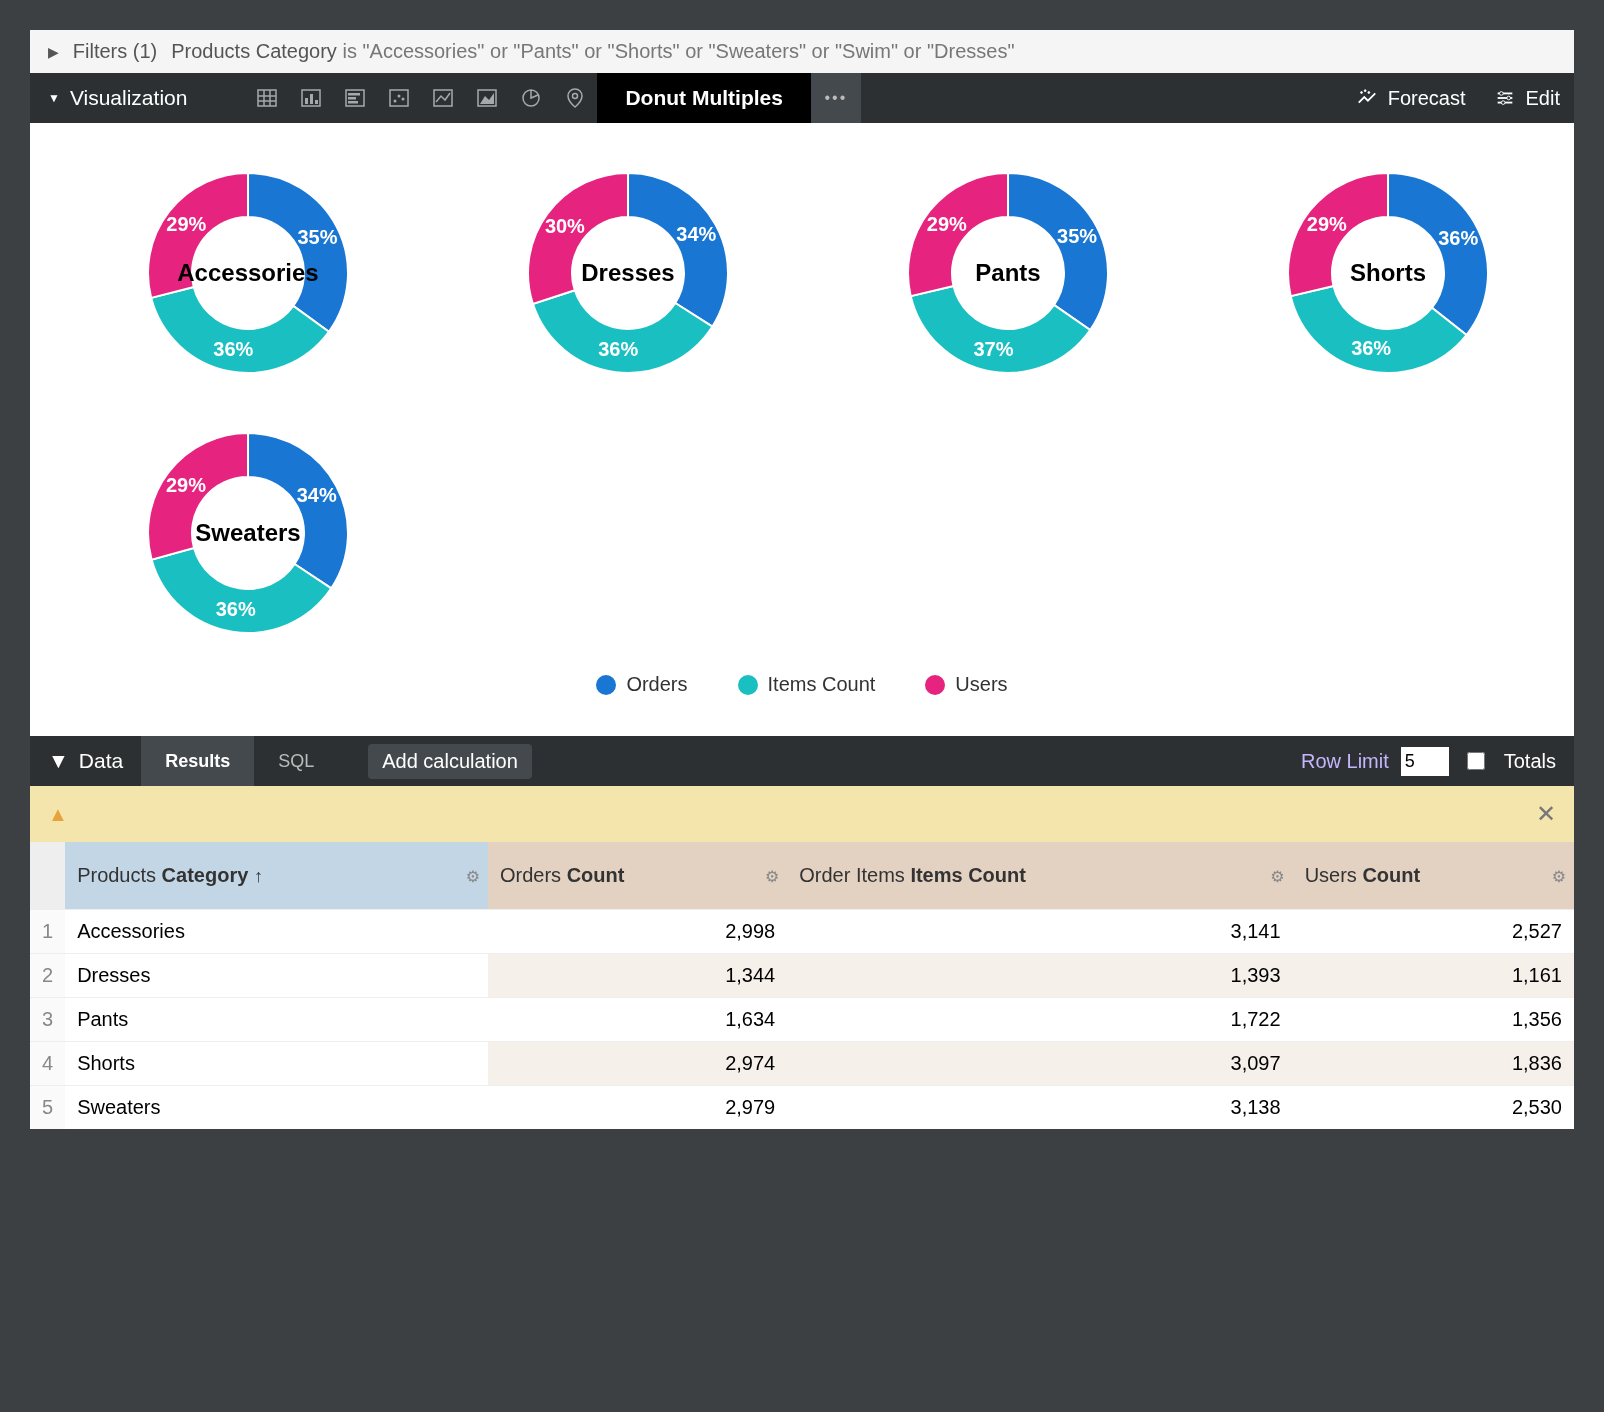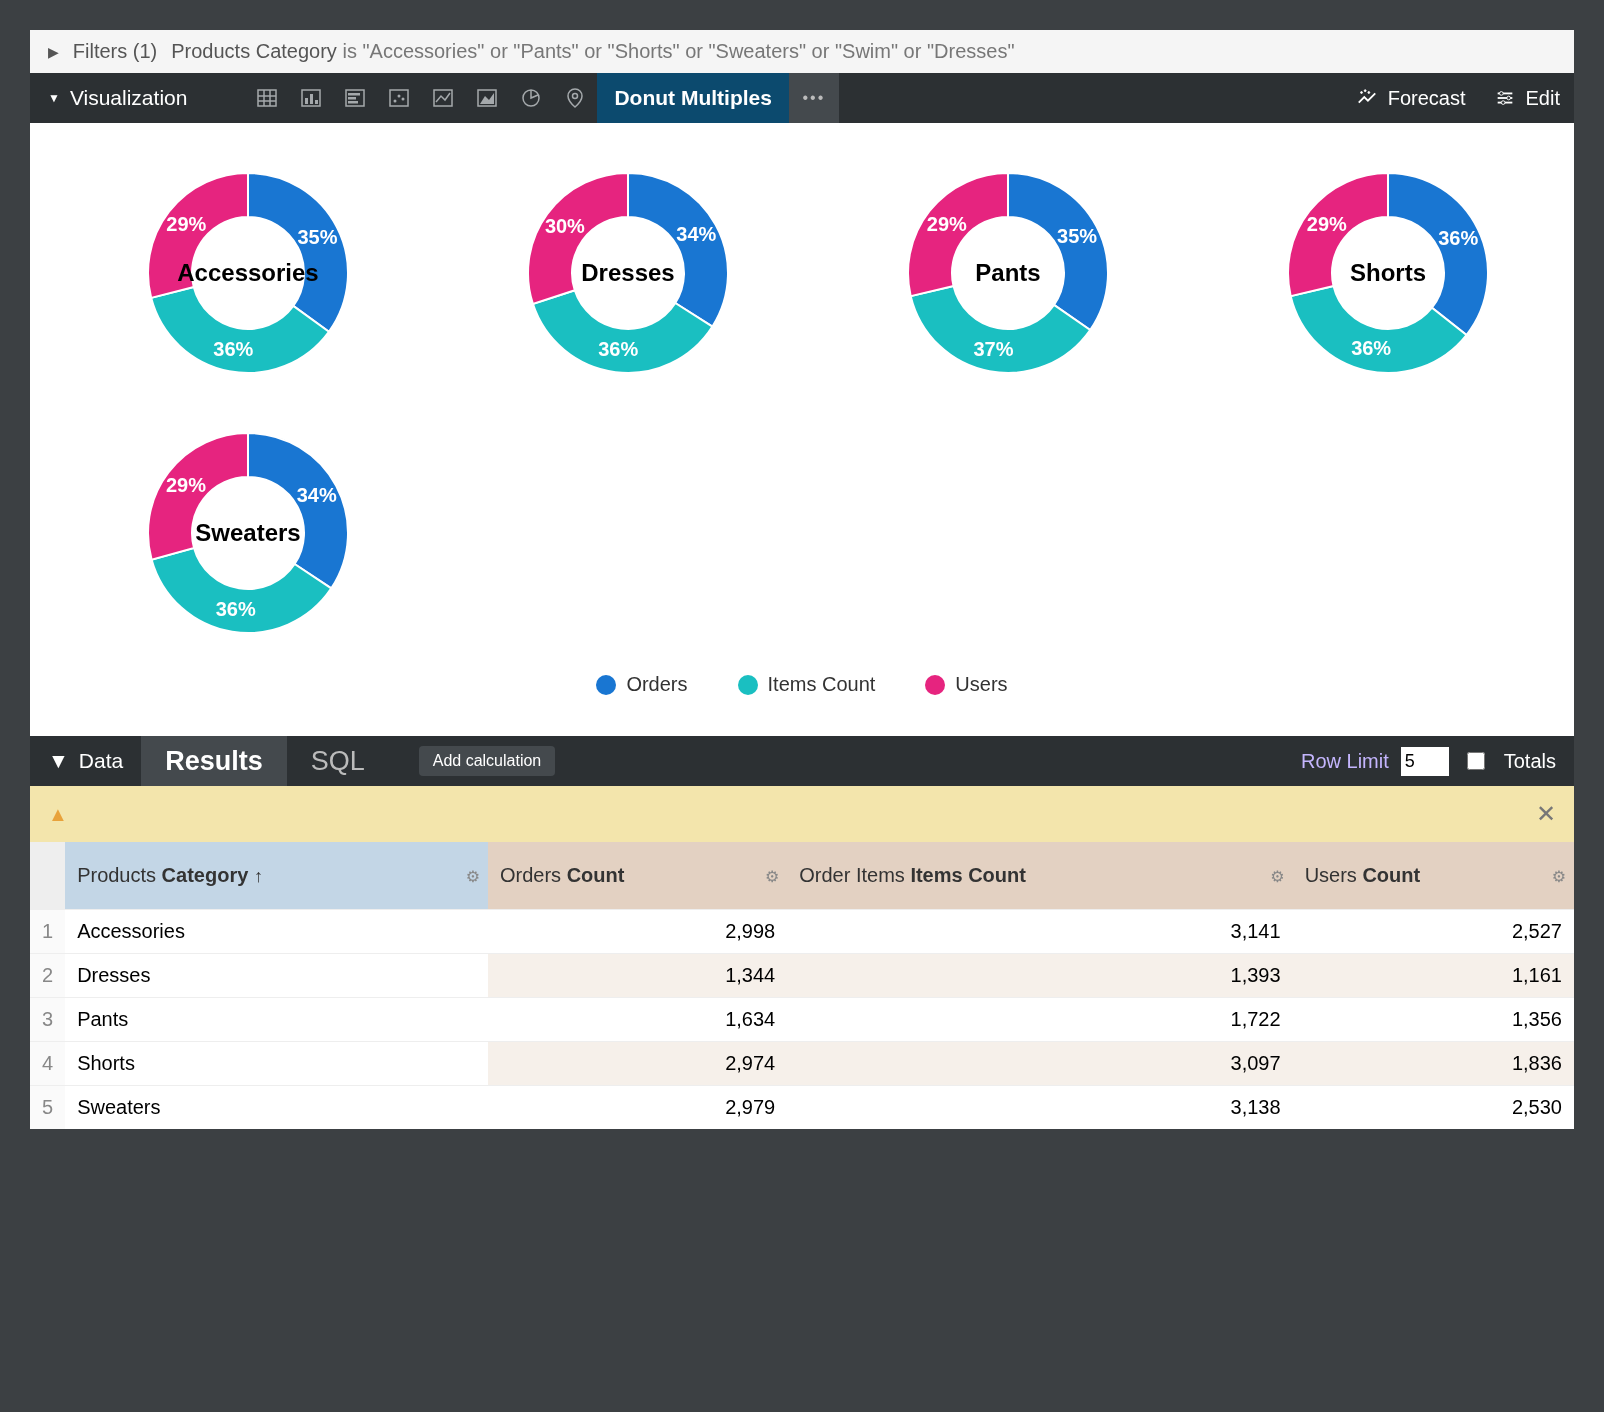--- a/index.html
+++ b/index.html
@@ -31,44 +31,44 @@
   padding: 0;
   height: 50px;
 }
 .viz-bar .left { display:flex; align-items:center; padding: 0 18px; gap:10px; }
 .viz-bar .caret { color: #fff; font-size: 12px; }
 .viz-bar .title { color: #fff; font-size: 21px; font-weight: 400; }
 .viz-bar .icons { display:flex; align-items:center; margin-left: 40px; }
 .viz-icon { width: 44px; height: 50px; display:flex; align-items:center; justify-content:center; cursor:pointer; }
 .viz-icon svg { stroke: #a5a9ac; fill: none; }
 .viz-bar .donut-label {
-  background: #0c4a6e; color: #fff; font-size: 21px; font-weight: 600;
-  padding: 0 17px; height: 50px; display:flex; align-items:center;
+  background: #000000; color: #fff; font-size: 21px; font-weight: 600;
+  padding: 0 28px; height: 50px; display:flex; align-items:center;
 }
 .viz-bar .dots-cell { width: 50px; height: 50px; background: #44494d; display:flex; align-items:center; justify-content:center; cursor:pointer; }
 .viz-bar .dots-cell span { color: #bbb; letter-spacing: 2px; font-size: 16px; }
 .viz-bar .spacer { flex: 1; }
 .viz-bar .right-ctl { display:flex; align-items:center; gap:10px; color:#fff; font-size:20px; padding: 0 14px; cursor:pointer; }
 
 .charts-area { padding: 30px 18px 10px; }
 .chart-grid { display:flex; flex-wrap:wrap; gap: 20px 100px; padding-left: 60px; }
 .donut-cell { width: 280px; display:flex; justify-content:center; }
 
 .legend { display:flex; justify-content:center; gap: 50px; padding: 20px 0 30px; }
 .legend-item { display:flex; align-items:center; gap: 10px; font-size: 20px; color:#333; }
 .legend-dot { width: 20px; height: 20px; border-radius: 50%; }
 
 .data-bar {
   background: #2c3033; height: 50px; display:flex; align-items:center;
 }
 .data-bar .left { display:flex; align-items:center; padding: 0 18px; gap:10px; color:#fff; font-size:21px; }
-.data-bar .tab { padding: 0 24px; height: 50px; display:flex; align-items:center; font-size:27px; cursor:pointer; }
+.data-bar .tab { padding: 0 24px; height: 50px; display:flex; align-items:center; font-size:18px; cursor:pointer; }
 .data-bar .tab.active { background:#44494d; color:#fff; font-weight:600; }
 .data-bar .tab.inactive { color:#bbb; }
-.data-bar .addcalc { background:#44494d; color:#fff; font-size:16px; padding: 6px 14px; border-radius:4px; margin-left: 30px; cursor:pointer; }
+.data-bar .addcalc { background:#44494d; color:#fff; font-size:20px; padding: 6px 14px; border-radius:4px; margin-left: 30px; cursor:pointer; }
 .data-bar .spacer { flex:1; }
 .data-bar .rowlimit { color:#c4b5fd; font-size:20px; margin-right: 12px; }
 .data-bar input[type=text] { width:48px; padding:4px; font-size:18px; border:none; }
 .data-bar .totals { color:#fff; font-size:20px; display:flex; align-items:center; gap:19px; padding: 0 18px; }
 .data-bar input[type=checkbox] { width:18px; height:18px; }
 
 .warning-bar {
   background: #f3e5ac; padding: 14px 18px; display:flex; align-items:center; gap:14px; font-size:20px; color:#333;
 }
 .warning-bar .warn-icon { color:#e8a23b; font-size:20px; }

